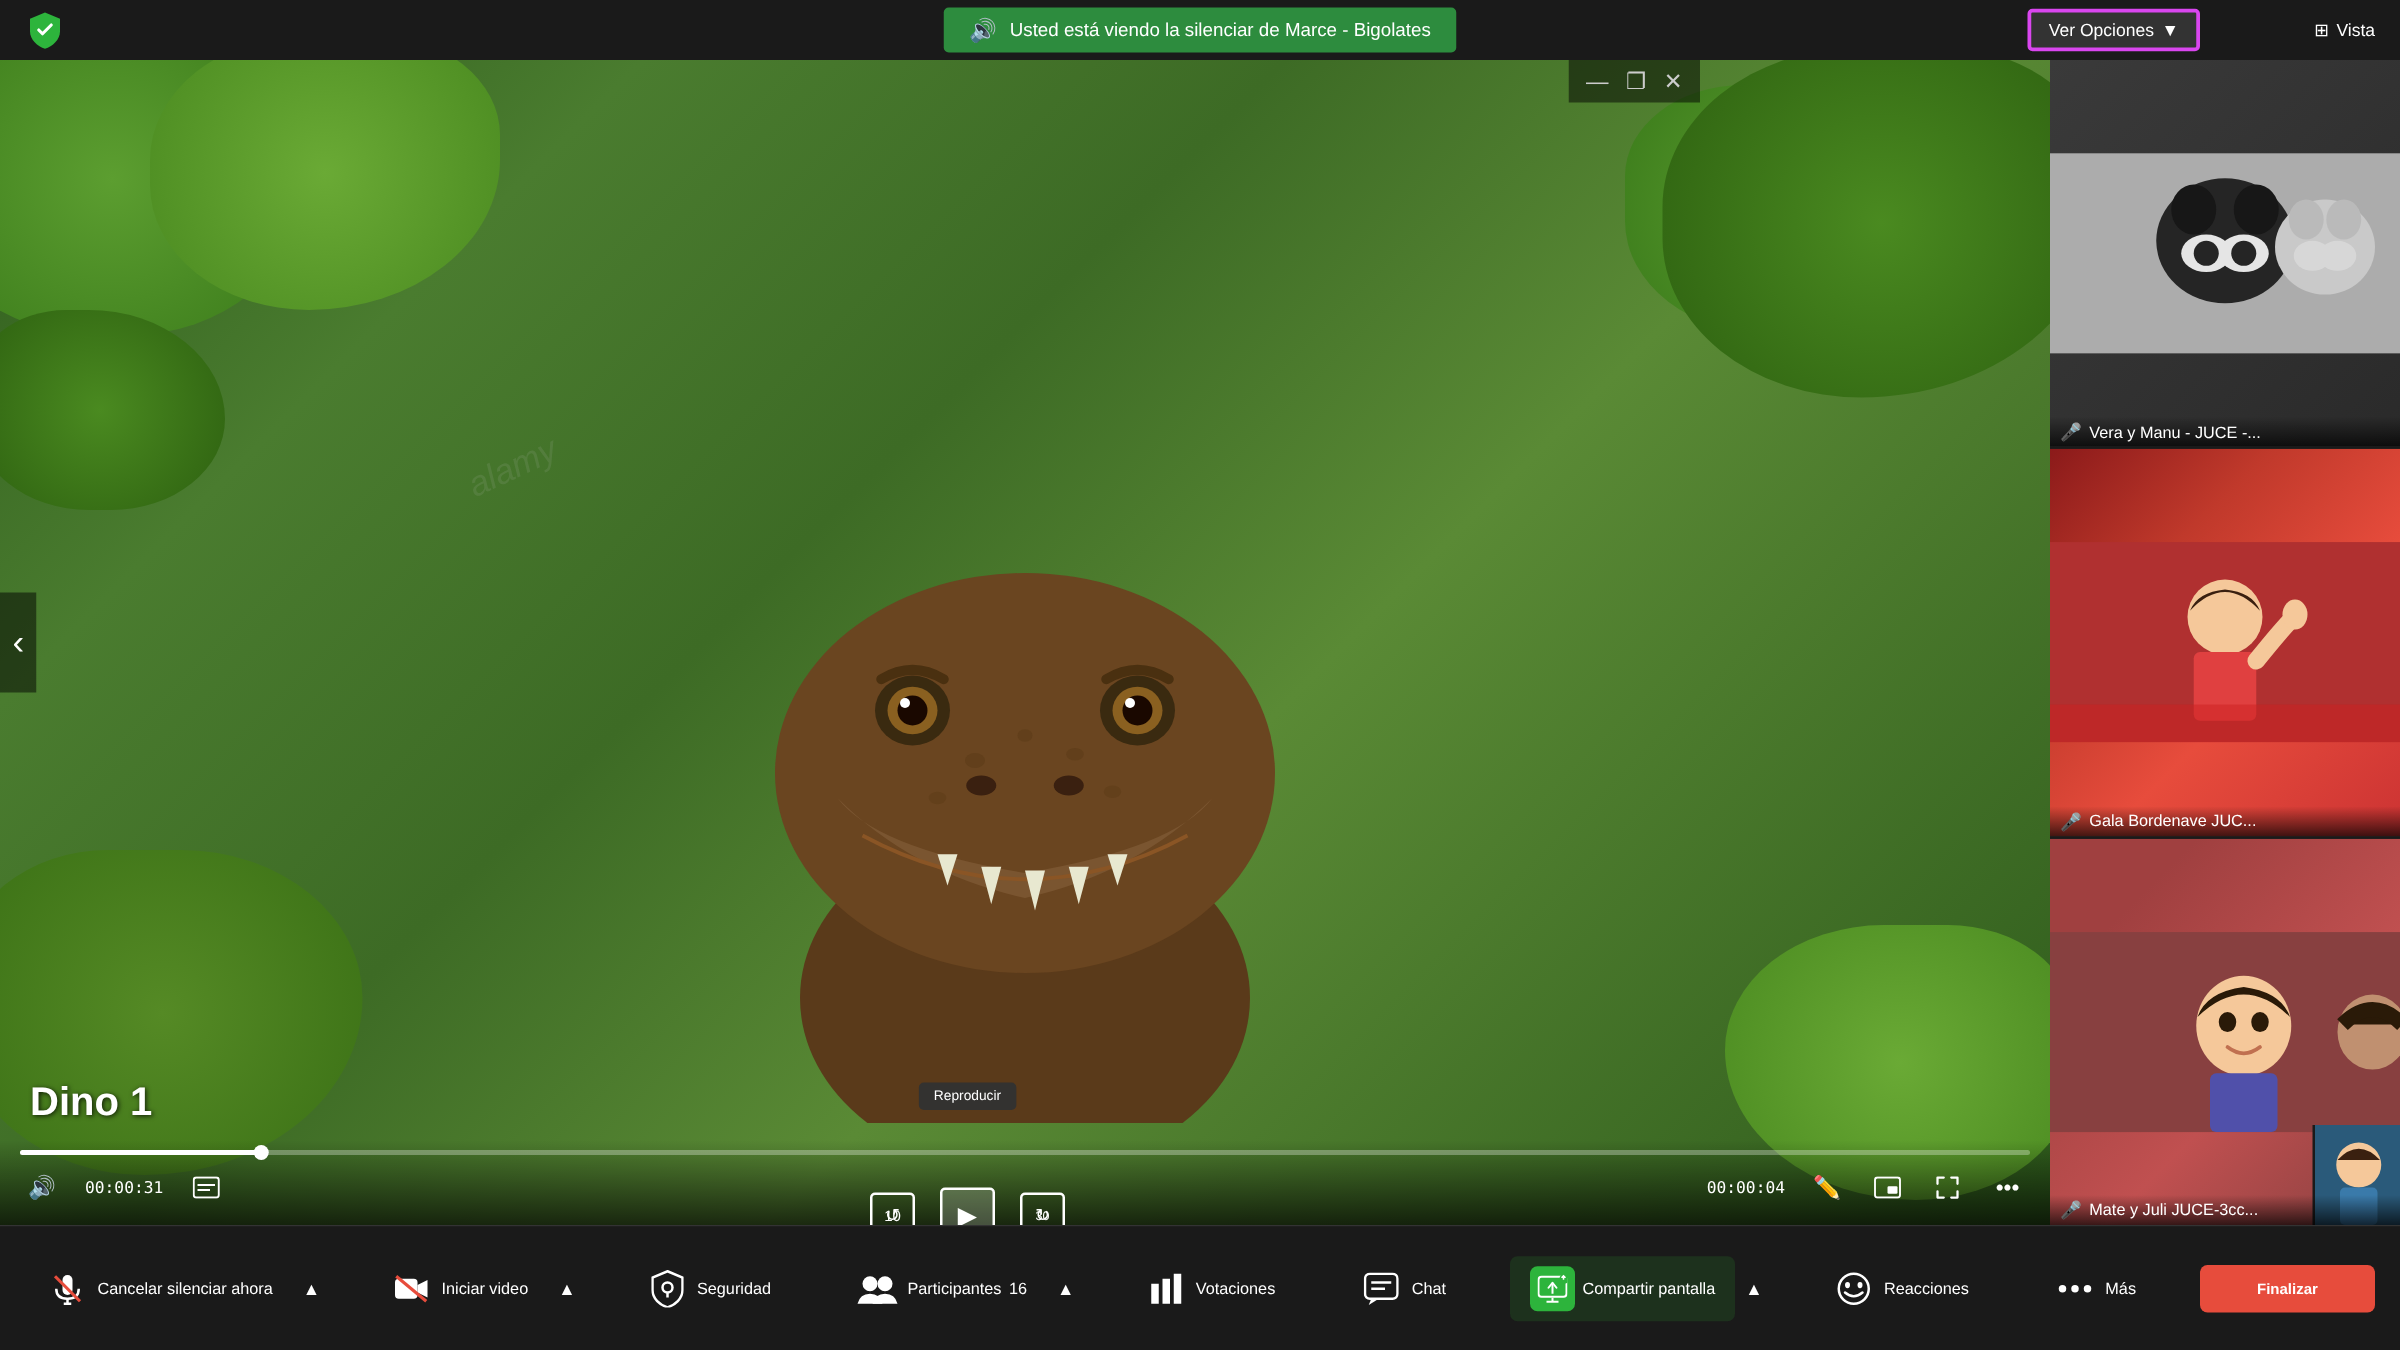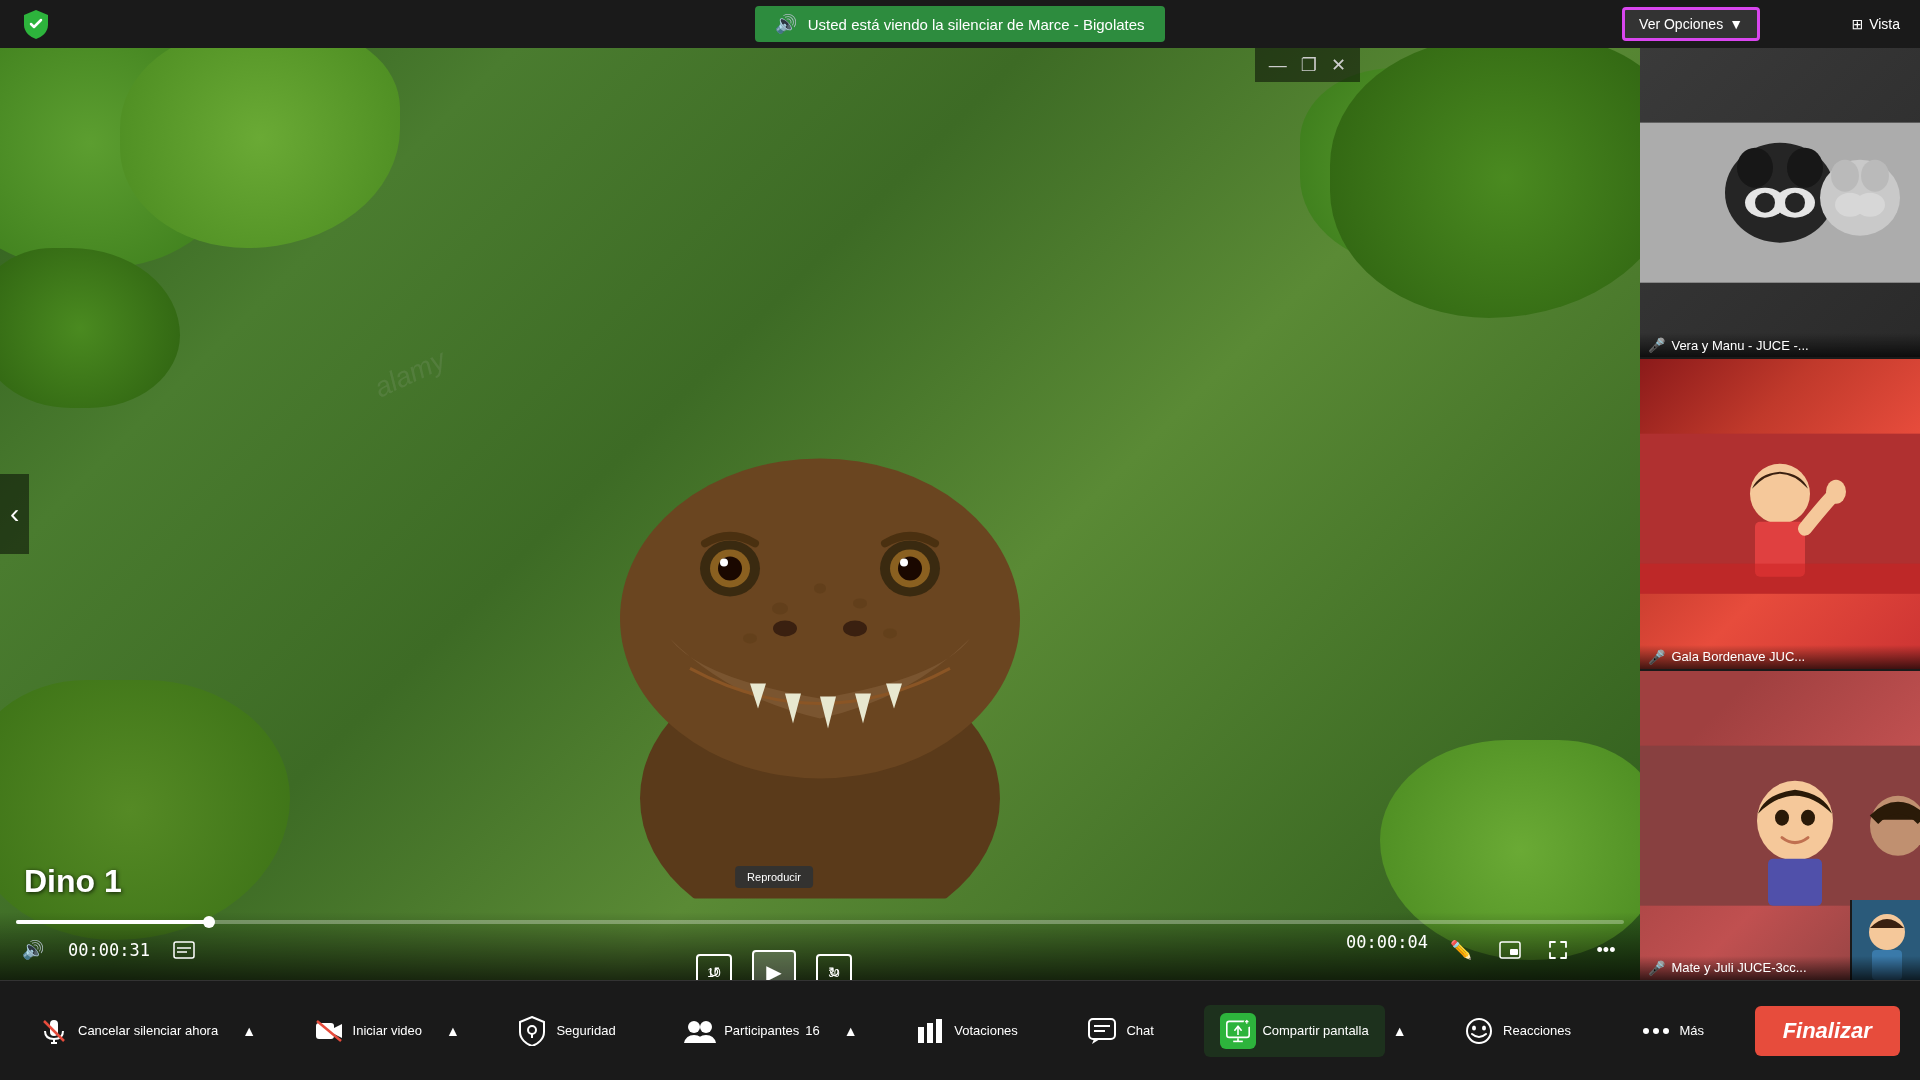--- a/index.html
+++ b/index.html
@@ -210,21 +210,21 @@
       display: flex;
       align-items: center;
       gap: 20px;
       position: absolute;
       left: 50%;
       transform: translateX(-50%);
     }
 
     .vc-right {
       display: flex;
-      align-items: flex-start;
+      align-items: center;
       gap: 16px;
     }
 
     .vc-btn {
       background: none;
       border: none;
       color: #fff;
       cursor: pointer;
       font-size: 18px;
       display: flex;
@@ -237,21 +237,21 @@
     .play-btn-main {
       background: rgba(255,255,255,0.2);
       border: 2px solid #fff;
       border-radius: 4px;
       width: 44px;
       height: 44px;
       font-size: 20px;
     }
 
     .time-display {
-      font-size: 17px;
+      font-size: 13px;
       color: #fff;
       font-family: monospace;
     }
 
     
     .tooltip-reproducir {
       position: absolute;
       bottom: 62px;
       left: 50%;
       transform: translateX(-50%);
@@ -412,25 +412,24 @@
       padding: 6px;
     }
 
     
     #finalizar-btn {
       background: #e74c3c;
       color: #fff;
       border: none;
       border-radius: 6px;
       padding: 12px 28px;
-      font-size: 22px;
+      font-size: 12px;
       font-weight: bold;
       cursor: pointer;
       min-width: 140px;
-      font-style: italic;
     }
 
     
     .participant-count {
       display: flex;
       align-items: center;
       gap: 4px;
     }
 
     

